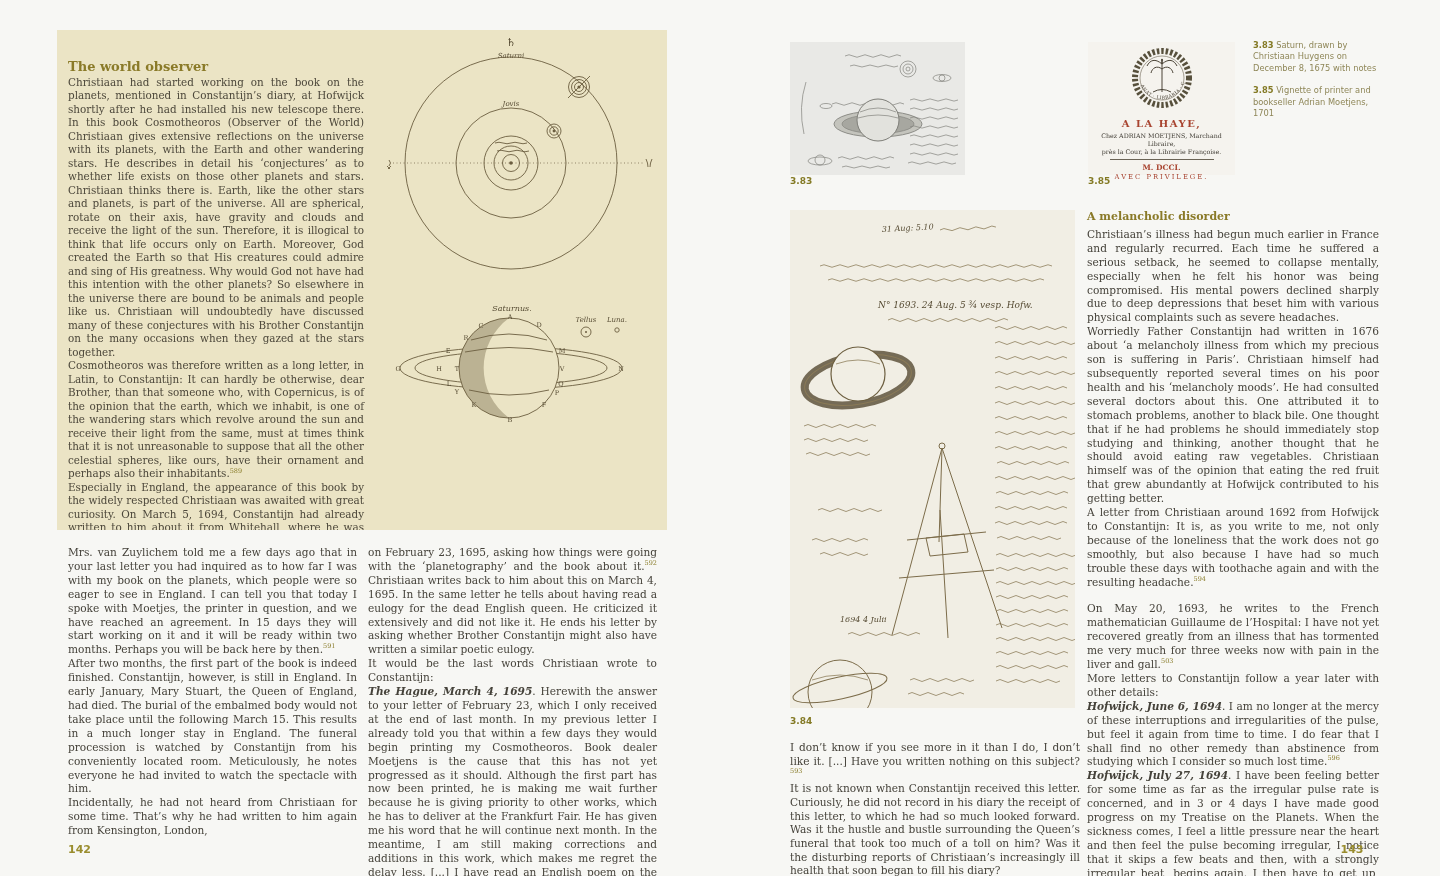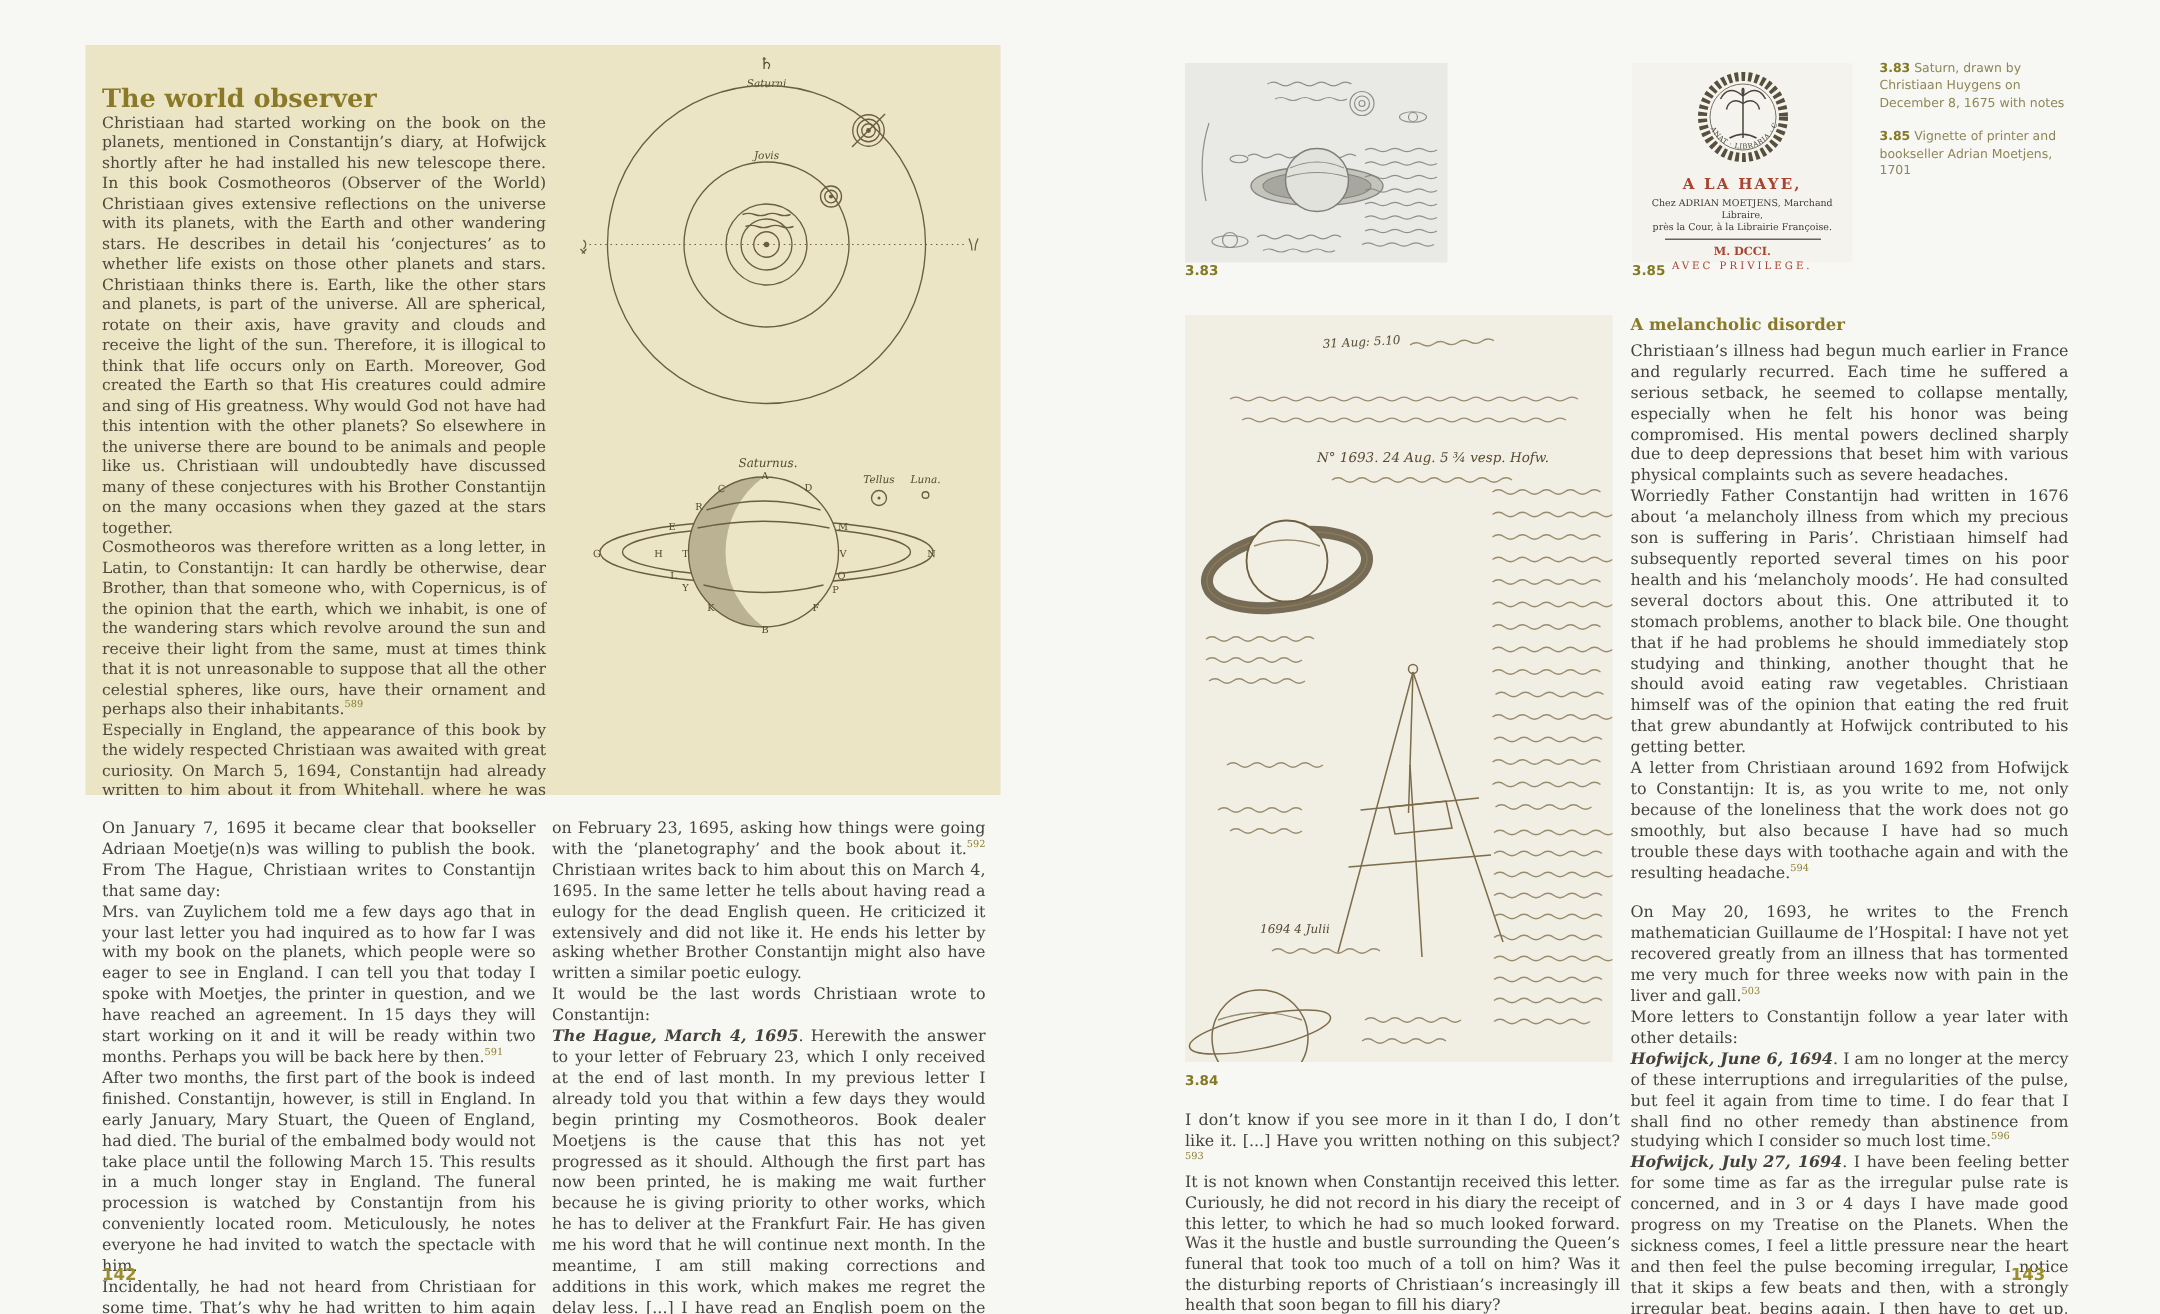--- a/index.html
+++ b/index.html
@@ -2,21 +2,21 @@
 <html><head>
 <meta charset="utf-8">
 <style>
   html,body{margin:0;padding:0;background:#e9e9e7;}
   .canvas{position:relative;width:1440px;height:876px;background:#f7f7f4;overflow:hidden;
           font-family:"DejaVu Serif",serif;color:#45423a;}
   .abs{position:absolute;}
   
   .feature-box{left:57px;top:30px;width:610px;height:500px;background:#ebe4c5;overflow:hidden;}
   .box-text{position:absolute;left:11px;top:30px;width:296px;font-size:10.4px;line-height:13.5px;color:#4c473a;}
-  .box-heading{font-weight:bold;font-size:17px;color:#8a7a28;margin:0 0 2px 0;}
+  .box-heading{font-weight:bold;font-size:13px;color:#8a7a28;margin:0 0 2px 0;}
   .para{margin:0;text-align:justify;}
   .para.gap{margin-top:13px;}
   .i{}
   .bi{font-style:italic;font-weight:bold;}
   sup{color:#8d8030;font-size:6.5px;line-height:0;}
   
   .col{font-size:10.6px;line-height:13.9px;}
   .col1{left:68px;top:546px;width:289px;}
   .col2{left:368px;top:546px;width:289px;}
   .rightcol{left:1087px;top:210px;width:292px;}
@@ -130,21 +130,20 @@
         <circle cx="201" cy="302" r="5" class="orbit-ink" stroke-width="0.7"></circle>
         <circle cx="201" cy="302" r="1" fill="#6b5d40"></circle>
         <text x="232" y="292" text-anchor="middle" class="lbl-it" font-size="7">Luna.</text>
         <circle cx="232" cy="300" r="2.2" class="orbit-ink" stroke-width="0.7"></circle>
       </svg>
     </div>
 
   </div>
 
   <div class="abs col col1">
-      <p class="para"><span>On January 7, 1695 it became clear that bookseller Adriaan Moetje(n)s was willing to publish the book. From The Hague, Christiaan writes to Constantijn that same day:</span></p>
       <p class="para"><span class="i">Mrs. van Zuylichem told me a few days ago that in your last letter you had inquired as to how far I was with my book on the planets, which people were so eager to see in England. I can tell you that today I spoke with Moetjes, the printer in question, and we have reached an agreement. In 15 days they will start working on it and it will be ready within two months. Perhaps you will be back here by then.</span><sup>591</sup></p>
       <p class="para"><span>After two months, the first part of the book is indeed finished. Constantijn, however, is still in England. In early January, Mary Stuart, the Queen of England, had died. The burial of the embalmed body would not take place until the following March 15. This results in a much longer stay in England. The funeral procession is watched by Constantijn from his conveniently located room. Meticulously, he notes everyone he had invited to watch the spectacle with him.</span></p>
       <p class="para"><span>Incidentally, he had not heard from Christiaan for some time. That’s why he had written to him again from Kensington, London,</span></p>
     </div>
   <div class="abs col col2">
       <p class="para"><span>on February 23, 1695, asking how things were going with the ‘planetography’ and the book about it.</span><sup>592</sup><span> Christiaan writes back to him about this on March 4, 1695. In the same letter he tells about having read a eulogy for the dead English queen. He criticized it extensively and did not like it. He ends his letter by asking whether Brother Constantijn might also have written a similar poetic eulogy.</span></p>
       <p class="para"><span>It would be the last words Christiaan wrote to Constantijn:</span></p>
       <p class="para"><span class="bi">The Hague, March 4, 1695</span><span class="i">. Herewith the answer to your letter of February 23, which I only received at the end of last month. In my previous letter I already told you that within a few days they would begin printing my Cosmotheoros. Book dealer Moetjens is the cause that this has not yet progressed as it should. Although the first part has now been printed, he is making me wait further because he is giving priority to other works, which he has to deliver at the Frankfurt Fair. He has given me his word that he will continue next month. In the meantime, I am still making corrections and additions in this work, which makes me regret the delay less. [...] I have read an English poem on the death of the Queen, which is said to have earned the author 100 guineas.</span></p>
     </div>
   <div class="abs pagenum" style="left:68px;top:843px;">142</div>

